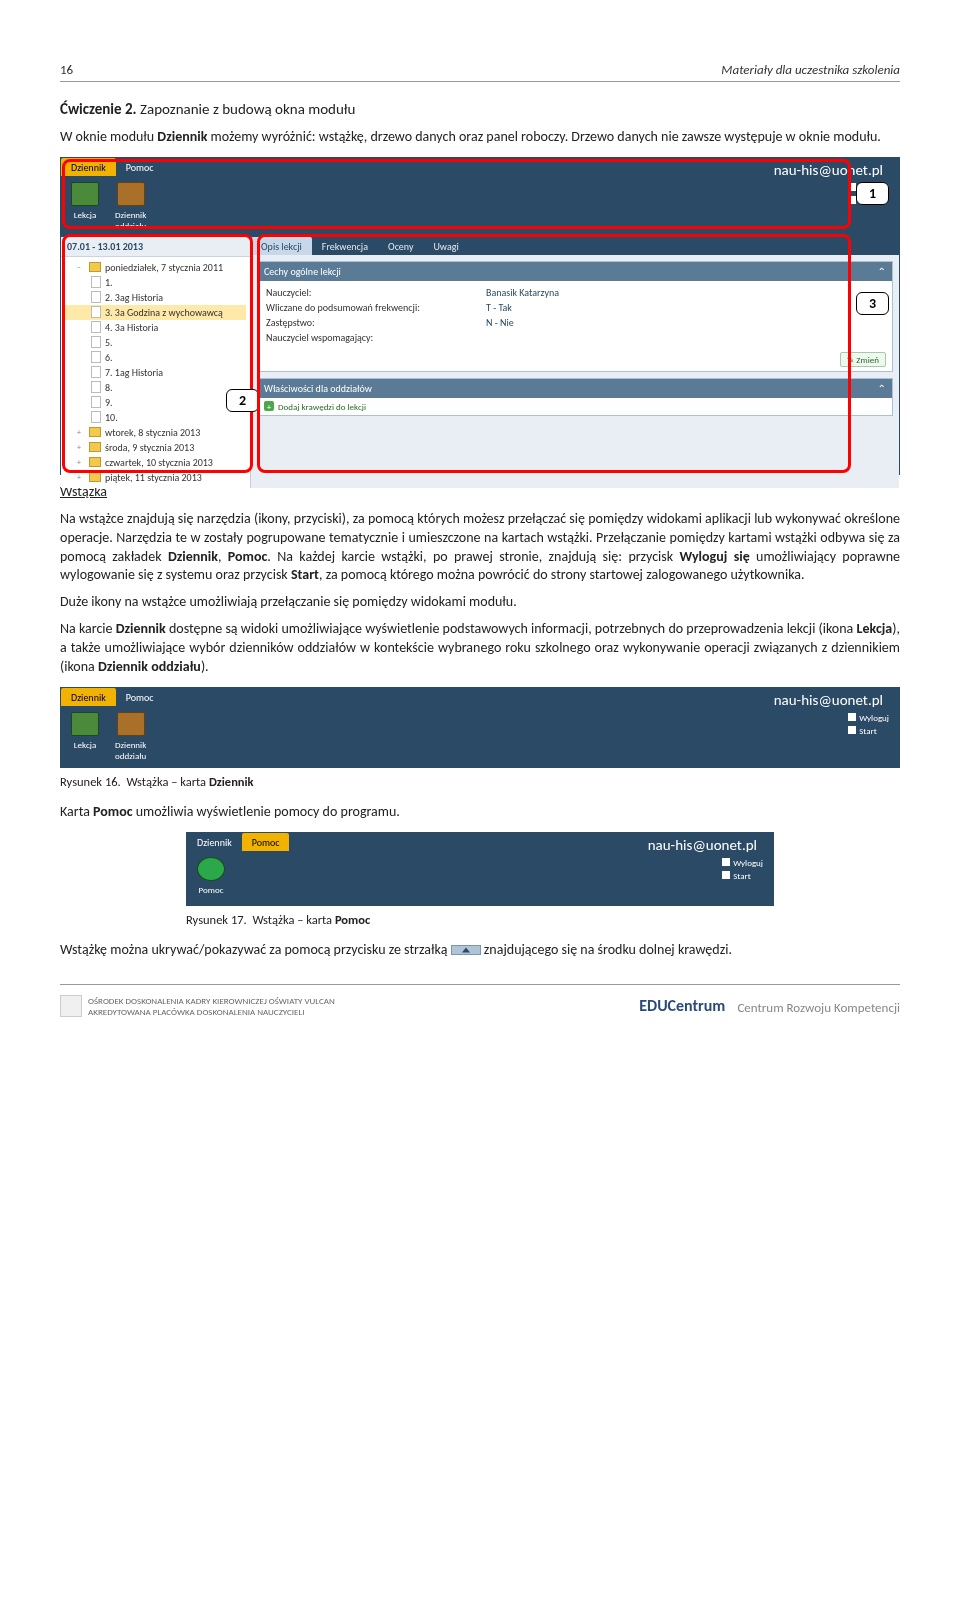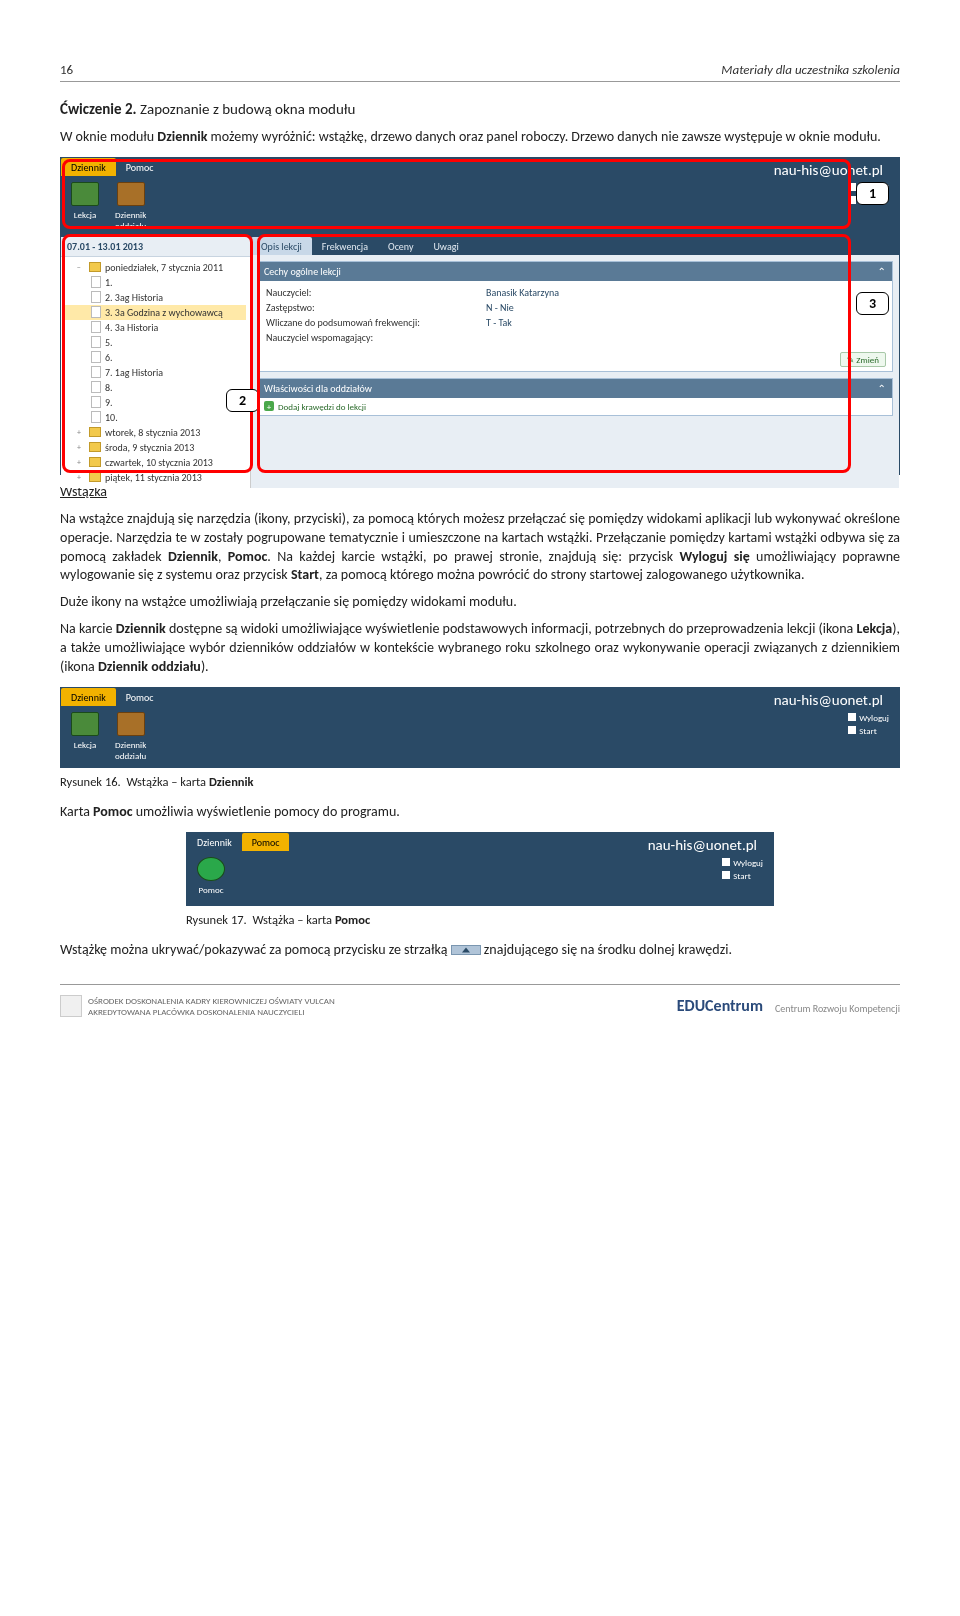--- a/index.html
+++ b/index.html
@@ -221,21 +221,21 @@
     padding: 10px 0 0 0;
     margin-top: 24px;
     font-size: 9px;
     color: #666;
   }
   .footer .left, .footer .right { display: flex; align-items: center; gap: 6px; }
   .logo-box {
     width: 22px; height: 22px; background: #f0f0f0; border: 1px solid #ccc;
   }
   .educ-logo { font-size: 16px; font-weight: bold; color: #2a4a7a; }
-  .educ-sub { font-size: 10px; color: #888; }
+  .educ-sub { font-size: 13px; color: #888; }
 </style>
 </head>
 <body>
 
 <div class="page">
 
   <div class="header-row">
     <span class="page-num">16</span>
     <span>Materiały dla uczestnika szkolenia</span>
   </div>
@@ -361,26 +361,26 @@
           <div class="panel-hd">
               <span>Cechy ogólne lekcji</span>
               <span>⌃</span>
             </div>
           <div class="panel-body">
             <div class="prow">
                 <span class="k">Nauczyciel:</span>
                 <span class="v">Banasik Katarzyna</span>
               </div>
             <div class="prow">
+                <span class="k">Wliczane do podsumowań frekwencji:</span>
+                <span class="v">T - Tak</span>
+              </div>
+            <div class="prow">
                 <span class="k">Zastępstwo:</span>
                 <span class="v">N - Nie</span>
-              </div>
-            <div class="prow">
-                <span class="k">Wliczane do podsumowań frekwencji:</span>
-                <span class="v">T - Tak</span>
               </div>
             <div class="prow">
                 <span class="k">Nauczyciel wspomagający:</span>
                 <span class="v"></span>
               </div>
           </div>
           <div style="overflow:auto">
               <span class="change-btn">✎ <span>Zmień</span></span>
             </div>
         </div>

